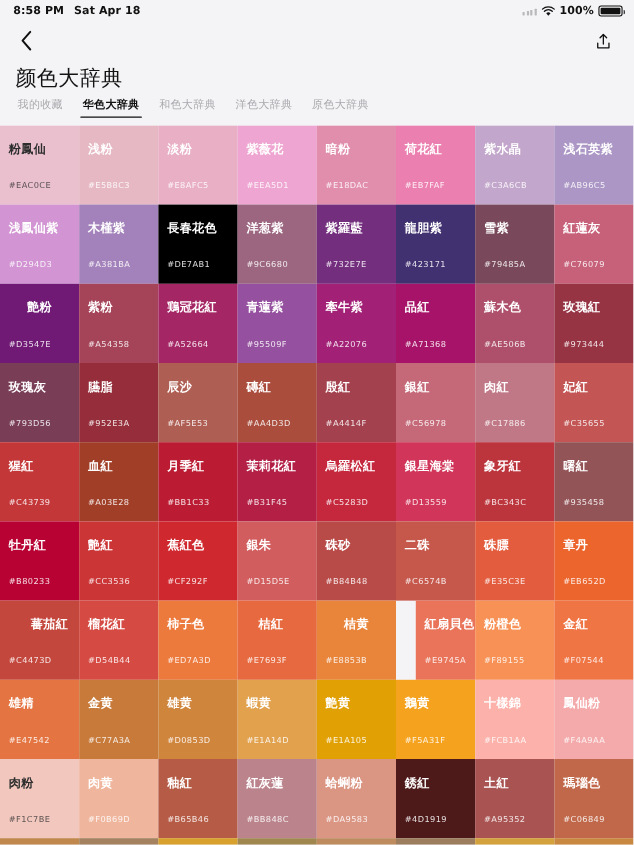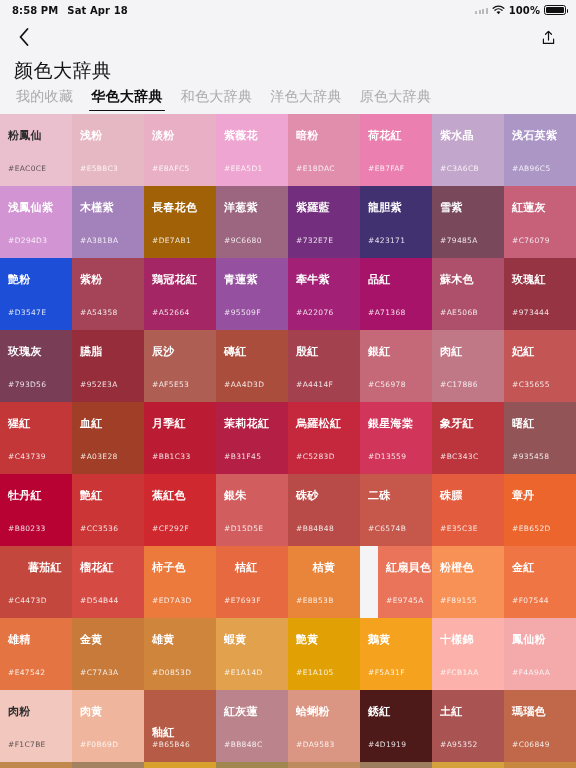--- a/index.html
+++ b/index.html
@@ -96,21 +96,21 @@
   .tab-bar {
     flex: 0 0 26px;
     display: flex;
     align-items: flex-start;
     gap: 14px;
     padding: 0 14px;
     background: #f4f3f5;
   }
   .tab {
     position: relative;
-    font-size: 14px;
+    font-size: 10px;
     color: #a9a9ae;
     padding: 0 2px 5px 2px;
     cursor: pointer;
     letter-spacing: 0.3px;
     white-space: nowrap;
   }
   .tab.active {
     color: #111;
     font-weight: 700;
   }
@@ -246,21 +246,21 @@
         <div class="swatch-hex" style="color: rgb(255, 255, 255); opacity: 0.85;">#AB96C5</div>
       </div>
       <div class="swatch light" style="background: rgb(210, 148, 211);">
         <div class="swatch-name" style="color: rgb(255, 255, 255);">浅鳳仙紫</div>
         <div class="swatch-hex" style="color: rgb(255, 255, 255); opacity: 0.85;">#D294D3</div>
       </div>
       <div class="swatch light" style="background: rgb(163, 129, 186);">
         <div class="swatch-name" style="color: rgb(255, 255, 255);">木槿紫</div>
         <div class="swatch-hex" style="color: rgb(255, 255, 255); opacity: 0.85;">#A381BA</div>
       </div>
-      <div class="swatch light" style="background: #a16207;">
+      <div class="swatch light" style="background: #000000;">
         <div class="swatch-name" style="color: rgb(255, 255, 255);">長春花色</div>
         <div class="swatch-hex" style="color: rgb(255, 255, 255); opacity: 0.85;">#DE7AB1</div>
       </div>
       <div class="swatch light" style="background: rgb(156, 102, 128);">
         <div class="swatch-name" style="color: rgb(255, 255, 255);">洋葱紫</div>
         <div class="swatch-hex" style="color: rgb(255, 255, 255); opacity: 0.85;">#9C6680</div>
       </div>
       <div class="swatch light" style="background: rgb(115, 46, 126);">
         <div class="swatch-name" style="color: rgb(255, 255, 255);">紫羅藍</div>
         <div class="swatch-hex" style="color: rgb(255, 255, 255); opacity: 0.85;">#732E7E</div>
@@ -270,21 +270,21 @@
         <div class="swatch-hex" style="color: rgb(255, 255, 255); opacity: 0.85;">#423171</div>
       </div>
       <div class="swatch light" style="background: rgb(121, 72, 90);">
         <div class="swatch-name" style="color: rgb(255, 255, 255);">雪紫</div>
         <div class="swatch-hex" style="color: rgb(255, 255, 255); opacity: 0.85;">#79485A</div>
       </div>
       <div class="swatch light" style="background: rgb(199, 96, 121);">
         <div class="swatch-name" style="color: rgb(255, 255, 255);">紅蓮灰</div>
         <div class="swatch-hex" style="color: rgb(255, 255, 255); opacity: 0.85;">#C76079</div>
       </div>
-      <div class="swatch light" style="background: #1d4ed8;">
+      <div class="swatch light" style="background: #701a75; text-align: center;">
         <div class="swatch-name" style="color: rgb(255, 255, 255);">艶粉</div>
         <div class="swatch-hex" style="color: rgb(255, 255, 255); opacity: 0.85;">#D3547E</div>
       </div>
       <div class="swatch light" style="background: rgb(165, 67, 88);">
         <div class="swatch-name" style="color: rgb(255, 255, 255);">紫粉</div>
         <div class="swatch-hex" style="color: rgb(255, 255, 255); opacity: 0.85;">#A54358</div>
       </div>
       <div class="swatch light" style="background: rgb(165, 38, 100);">
         <div class="swatch-name" style="color: rgb(255, 255, 255);">鶏冠花紅</div>
         <div class="swatch-hex" style="color: rgb(255, 255, 255); opacity: 0.85;">#A52664</div>
@@ -471,21 +471,21 @@
       </div>
       <div class="swatch light" style="background: rgb(241, 199, 190);">
         <div class="swatch-name" style="color: rgb(45, 45, 45);">肉粉</div>
         <div class="swatch-hex" style="color: rgb(45, 45, 45); opacity: 0.75;">#F1C7BE</div>
       </div>
       <div class="swatch light" style="background: rgb(240, 182, 157);">
         <div class="swatch-name" style="color: rgb(255, 255, 255);">肉黄</div>
         <div class="swatch-hex" style="color: rgb(255, 255, 255); opacity: 0.85;">#F0B69D</div>
       </div>
       <div class="swatch light" style="background: rgb(182, 91, 70);">
-        <div class="swatch-name" style="color: rgb(255, 255, 255); margin-top: 21px;">釉紅</div>
+        <div class="swatch-name" style="color: rgb(255, 255, 255);">釉紅</div>
         <div class="swatch-hex" style="color: rgb(255, 255, 255); opacity: 0.85;">#B65B46</div>
       </div>
       <div class="swatch light" style="background: rgb(187, 132, 140);">
         <div class="swatch-name" style="color: rgb(255, 255, 255);">紅灰蓮</div>
         <div class="swatch-hex" style="color: rgb(255, 255, 255); opacity: 0.85;">#BB848C</div>
       </div>
       <div class="swatch light" style="background: rgb(218, 149, 131);">
         <div class="swatch-name" style="color: rgb(255, 255, 255);">蛤蜊粉</div>
         <div class="swatch-hex" style="color: rgb(255, 255, 255); opacity: 0.85;">#DA9583</div>
       </div>

